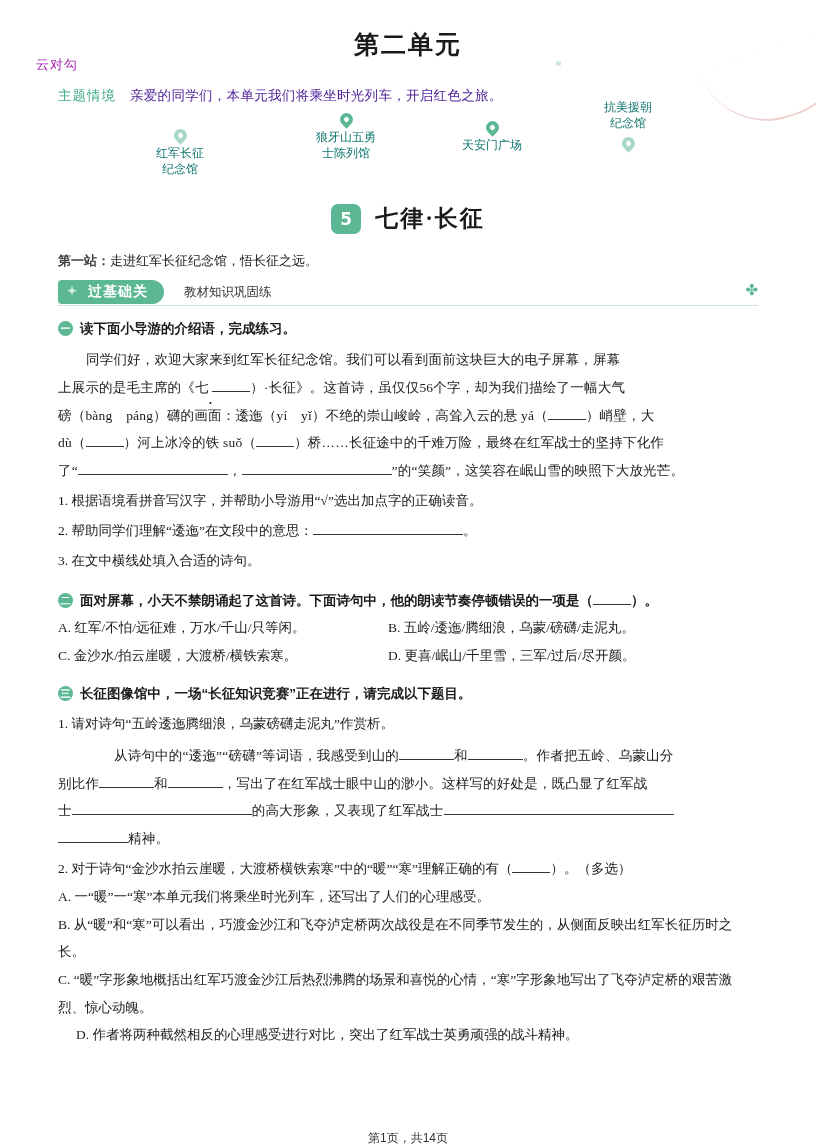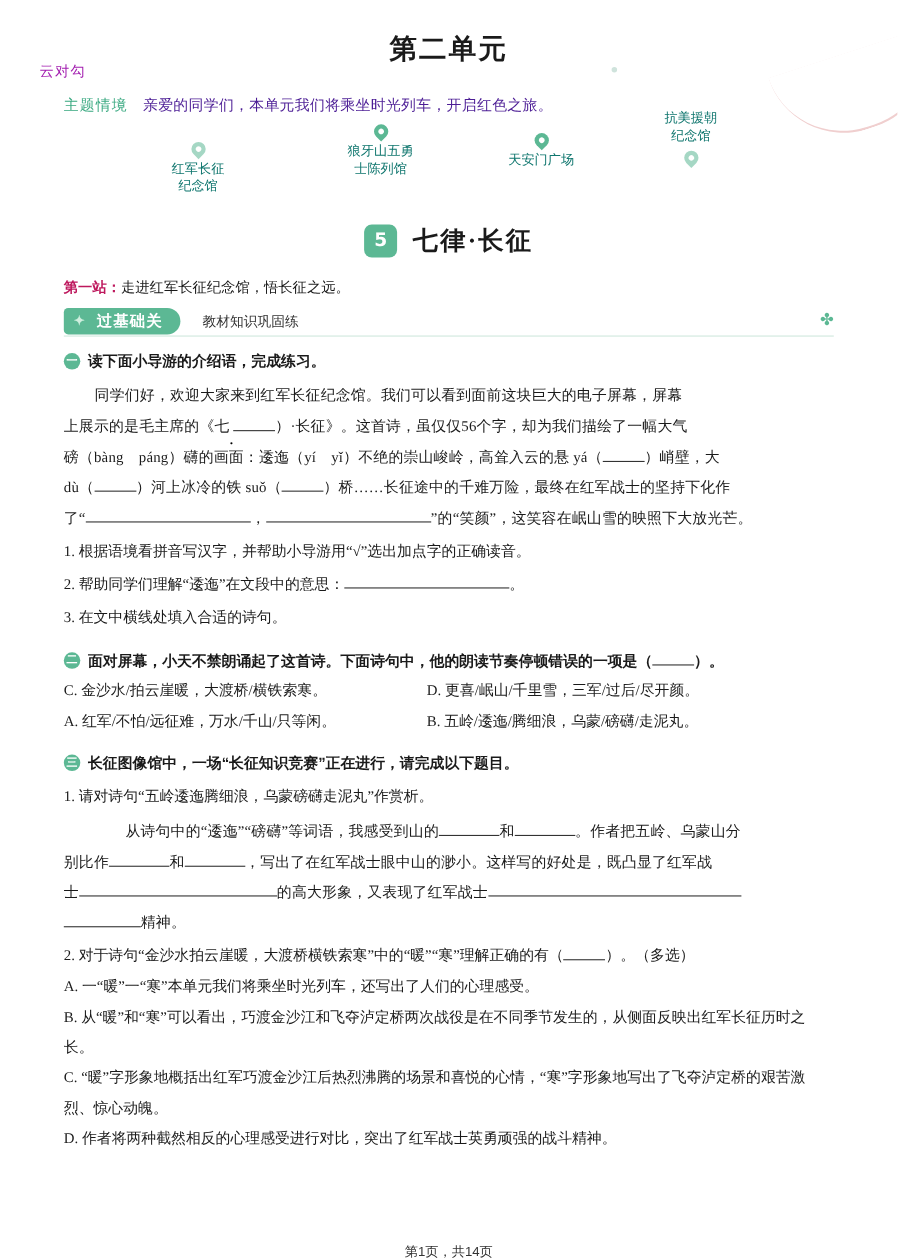--- a/index.html
+++ b/index.html
@@ -114,21 +114,21 @@
     font-weight:bold;
   }
   .lesson-title{
     font-size:23px;font-weight:bold;letter-spacing:2px;
   }
 
   .station{
     margin-top:18px;
     font-size:13px;
   }
-  .station b{color:#be185d;}
+  .station b{color:#404040;}
 
   
   .banner{
     margin-top:10px;
     position:relative;
     height:24px;
   }
   .banner .chip{
     position:absolute;left:0;top:0;
     background:#5cb894;
@@ -286,26 +286,26 @@
     <div class="sub-q">3. 在文中横线处填入合适的诗句。</div>
   </div>
 
   <div class="q">
     <div class="q-head">
       <span class="numdot">二</span>
       <span><span>面对屏幕，小天不禁朗诵起了这首诗。下面诗句中，他的朗读节奏停顿错误的一项是（</span><span class="paren"></span><span>）。</span></span>
     </div>
     <div class="opts">
       <div class="opt-row">
+        <span class="o1">A. 红军/不怕/远征难，万水/千山/只等闲。</span>
+        <span>B. 五岭/逶迤/腾细浪，乌蒙/磅礴/走泥丸。</span>
+      </div>
+      <div class="opt-row">
         <span class="o1">C. 金沙水/拍云崖暖，大渡桥/横铁索寒。</span>
         <span>D. 更喜/岷山/千里雪，三军/过后/尽开颜。</span>
-      </div>
-      <div class="opt-row">
-        <span class="o1">A. 红军/不怕/远征难，万水/千山/只等闲。</span>
-        <span>B. 五岭/逶迤/腾细浪，乌蒙/磅礴/走泥丸。</span>
       </div>
     </div>
   </div>
 
   <div class="q">
     <div class="q-head">
       <span class="numdot">三</span>
       <span>长征图像馆中，一场“长征知识竞赛”正在进行，请完成以下题目。</span>
     </div>
     <div class="sub-q">1. 请对诗句“五岭逶迤腾细浪，乌蒙磅礴走泥丸”作赏析。</div>
@@ -315,18 +315,18 @@
       <span>士</span><span class="u w180"></span><span>的高大形象，又表现了红军战士</span><span class="u w230"></span><br>
       <span class="u w70"></span><span>精神。</span>
     </div>
     <div class="sub-q">
       <span>2. 对于诗句“金沙水拍云崖暖，大渡桥横铁索寒”中的“暖”“寒”理解正确的有（</span><span class="paren"></span><span>）。（多选）</span>
     </div>
     <div class="opts">
       <div style="margin-left:0">A. 一“暖”一“寒”本单元我们将乘坐时光列车，还写出了人们的心理感受。</div>
       <div style="margin-left:0;text-indent:0">B. 从“暖”和“寒”可以看出，巧渡金沙江和飞夺泸定桥两次战役是在不同季节发生的，从侧面反映出红军长征历时之长。</div>
       <div style="margin-left:0">C. “暖”字形象地概括出红军巧渡金沙江后热烈沸腾的场景和喜悦的心情，“寒”字形象地写出了飞夺泸定桥的艰苦激烈、惊心动魄。</div>
-      <div style="margin-left:0">D. 作者将两种截然相反的心理感受进行对比，突出了红军战士英勇顽强的战斗精神。</div>
+      <div style="margin-left:18px">D. 作者将两种截然相反的心理感受进行对比，突出了红军战士英勇顽强的战斗精神。</div>
     </div>
   </div>
 
   <div class="footer">第1页，共14页</div>
 </div>
 
 </body></html>

